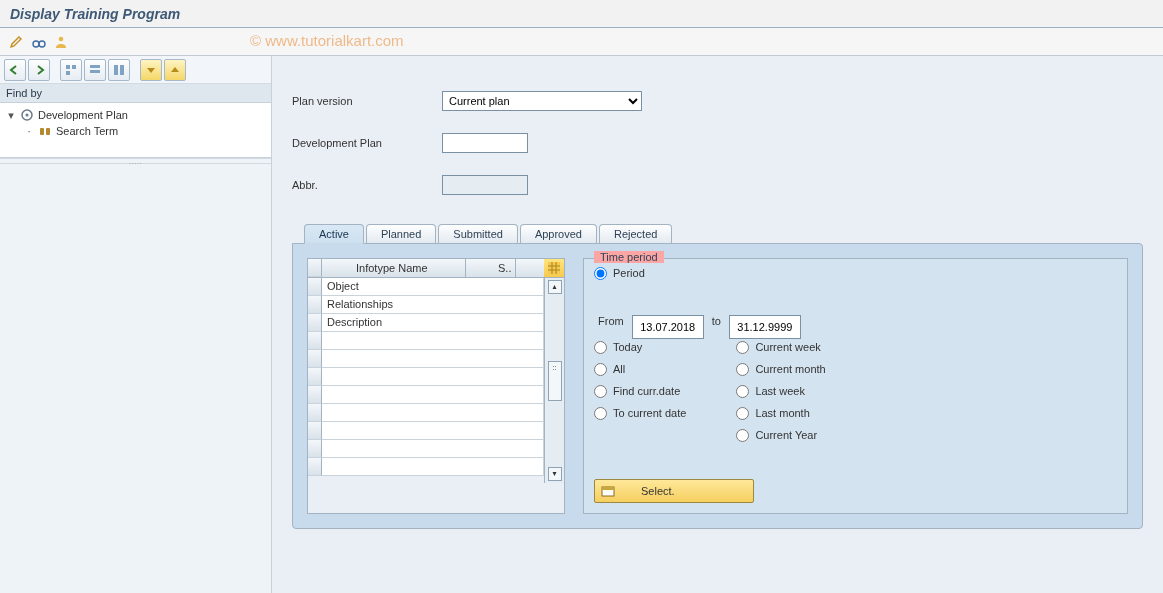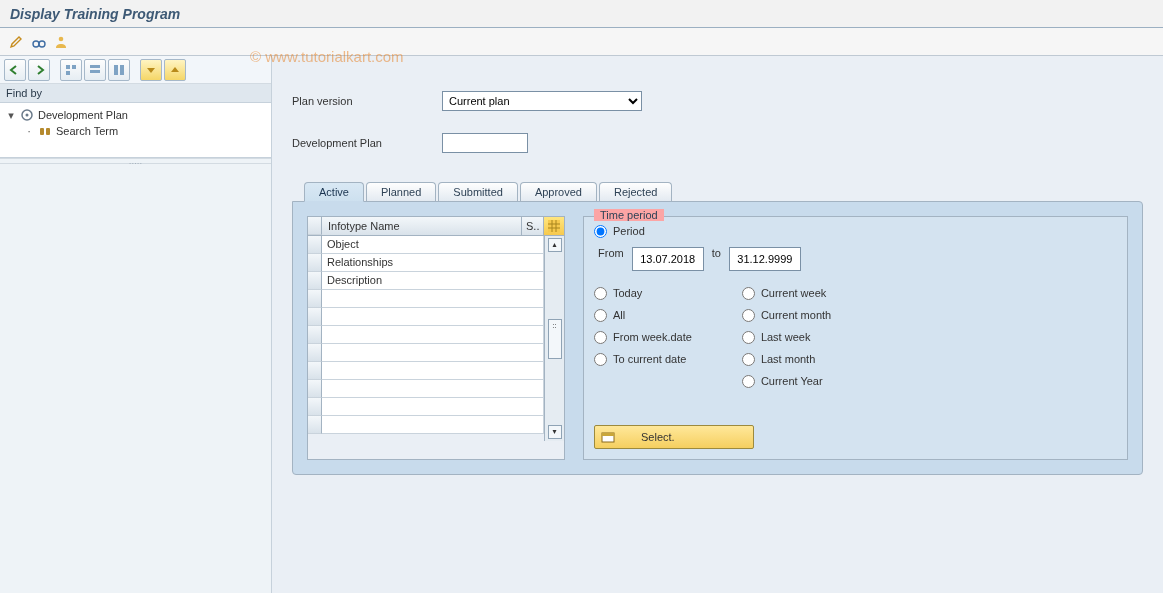--- a/index.html
+++ b/index.html
@@ -34,21 +34,21 @@
     position: relative;
   }
   .tb-btn {
     width: 18px; height: 18px;
     display: inline-flex; align-items: center; justify-content: center;
     cursor: pointer;
   }
   .watermark {
     position: absolute;
     left: 250px;
-    top: 20px;
+    top: 4px;
     font-size: 15px;
     color: rgba(230,110,0,0.45);
     pointer-events: none;
   }
   .body {
     display: flex;
     height: calc(593px - 28px - 28px);
     background: #e9eff4;
   }
   .sidebar {
@@ -153,20 +153,21 @@
   }
   .infotable {
     width: 258px;
     background: #eaeff5;
     border: 1px solid #a3b3c2;
   }
   .it-head {
     display:flex; align-items:stretch;
     background: linear-gradient(#f3f7fa,#d9e2ea);
     border-bottom:1px solid #a3b3c2;
+    gap:28px;
   }
   .it-h-namecol {
     flex:1; padding:3px 6px; border-right:1px solid #a3b3c2;
   }
   .it-h-s {
     width:22px; padding:3px 4px; border-right:1px solid #a3b3c2; text-align:center;
   }
   .it-h-grid {
     width:20px; display:flex;align-items:center;justify-content:center;
     cursor:pointer;
@@ -199,21 +200,21 @@
     position: relative;
     padding: 8px 10px 10px 10px;
   }
   .grp-title {
     position:absolute; top:-8px; left:10px;
     background:#fca5a5;
     padding: 0 6px;
     color:#2e4256;
   }
   .radio-row { display:flex; align-items:flex-start; height:22px; gap:6px; }
-  .radio-cols { display:flex; gap:50px; margin-top:18px; }
+  .radio-cols { display:flex; gap:50px; margin-top:4px; }
   .radio-col { display:flex; flex-direction:column; }
   .date-inp {
     width:72px; height:24px; border:1px solid #7a90a5; background:#fff;
     font-size:11px; text-align:center; padding:1px 2px;
   }
   .select-btn {
     margin-top: 28px;
     width: 160px; height: 24px;
     border:1px solid #9c8a3e;
     background: linear-gradient(#ffe89a,#f5cf60);
@@ -331,20 +332,24 @@
     <div class="form-row">
       <span class="form-lbl">Plan version</span>
       <select class="select-plan">
         <option selected="" style="background:#a8c8e8">Current plan</option>
       </select>
     </div>
     <div class="form-row">
       <span class="form-lbl">Development Plan</span>
       <input class="inp" style="width: 86px;" value="">
     </div>
+    <div class="form-row">
+      <span class="form-lbl">Abbr.</span>
+      <input class="inp readonly" readonly="" style="width: 86px;" value="">
+    </div>
 
     <div class="tabs-wrap">
       <div class="tabstrip">
         <div class="tab active">Active</div>
         <div class="tab">Planned</div>
         <div class="tab">Submitted</div>
         <div class="tab">Approved</div>
         <div class="tab">Rejected</div>
       </div>
       <div class="tab-panel">
@@ -416,40 +421,40 @@
           </div>
         </div>
 
         <div class="period-grp">
           <span class="grp-title">Time period</span>
 
           <div class="radio-row">
             <input type="radio" name="per" checked="" style="">
             <span>Period</span>
           </div>
-          <div class="radio-row" style="padding-left:4px; gap:8px;">
+          <div class="radio-row" style="padding-left:4px; gap:8px;margin-top:26px;">
             <span>From</span>
             <input class="date-inp" value="13.07.2018" style="">
             <span>to</span>
             <input class="date-inp" value="31.12.9999" style="">
           </div>
 
           <div class="radio-cols">
             <div class="radio-col">
               <div class="radio-row">
                   <input type="radio" name="per" style="">
                   <span>Today</span>
                 </div>
               <div class="radio-row">
                   <input type="radio" name="per" style="">
                   <span>All</span>
                 </div>
               <div class="radio-row">
                   <input type="radio" name="per" style="">
-                  <span>From week.date</span>
+                  <span>Find curr.date</span>
                 </div>
               <div class="radio-row">
                   <input type="radio" name="per" style="">
                   <span>To current date</span>
                 </div>
             </div>
             <div class="radio-col">
               <div class="radio-row">
                   <input type="radio" name="per" style="">
                   <span>Current week</span>

